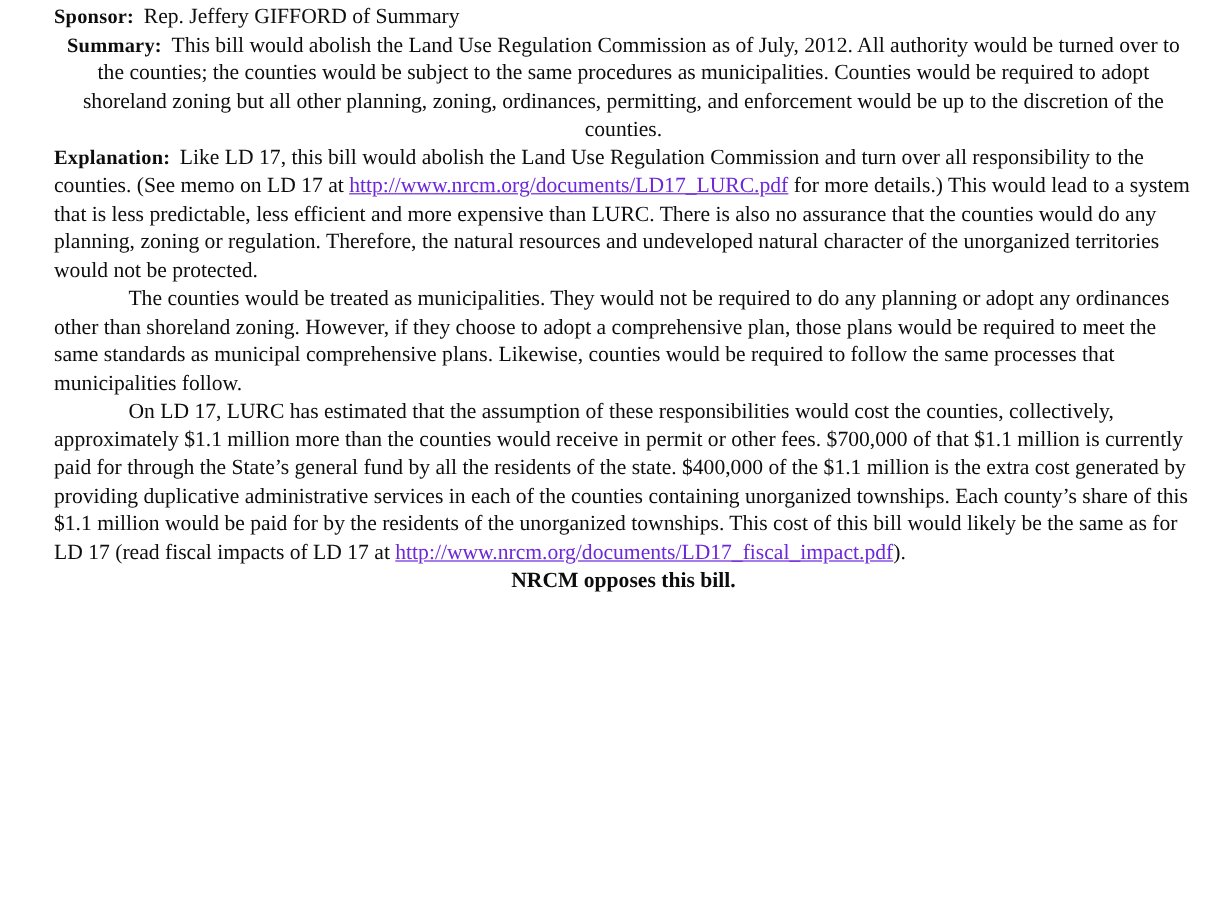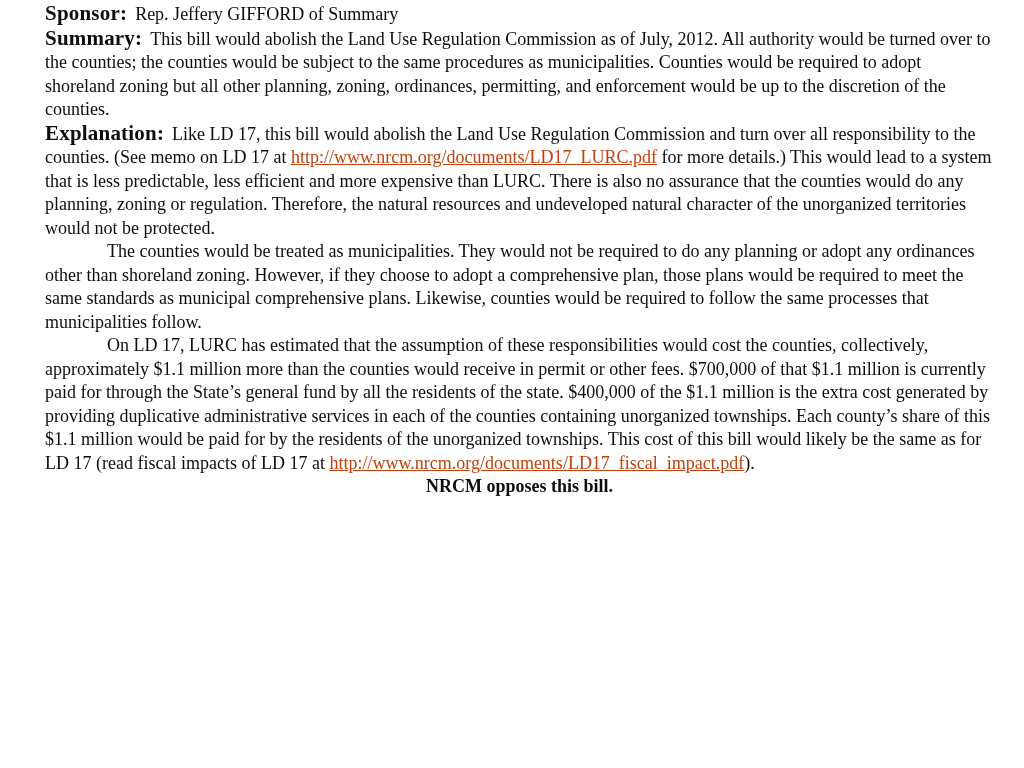--- a/index.html
+++ b/index.html
@@ -18,39 +18,39 @@
     font-size: 18px;
     line-height: 23.5px;
     color: #0d0d0d;
     overflow: hidden;
   }
   p.block {
     margin: 0;
     padding: 0;
   }
   .mt-tiny   { margin-top: 1px; }
-  .mt-summary{ margin-top: 29px; }
+  .mt-summary{ margin-top: 29px; text-align: center; }
   .mt-expl   { margin-top: 30px; }
   .mt-para   { margin-top: 27px; }
   .mt-para2  { margin-top: 25px; }
   .mt-close  { margin-top: 22px; text-align: center; }
   .indent { text-indent: 62px; }
   .closing {
     margin-left: 62px;
     font-weight: 700;
   }
   .run-heading {
     font-weight: 700;
-    font-size: 21px;
+    font-size: 17px;
     padding-right: 8px;
     letter-spacing: 0.2px;
   }
   .run-bold { font-weight: 700; }
   .run-link {
-    color: #c2410c;
+    color: #6d28d9;
     text-decoration: underline;
     cursor: pointer;
   }
 </style>
 </head>
 <body>
 
 <div class="page">
   <p class="block"><span class="run run-heading">Sponsor:</span><span class="run run-normal">Rep. Jeffery GIFFORD of Summary</span></p>
 

